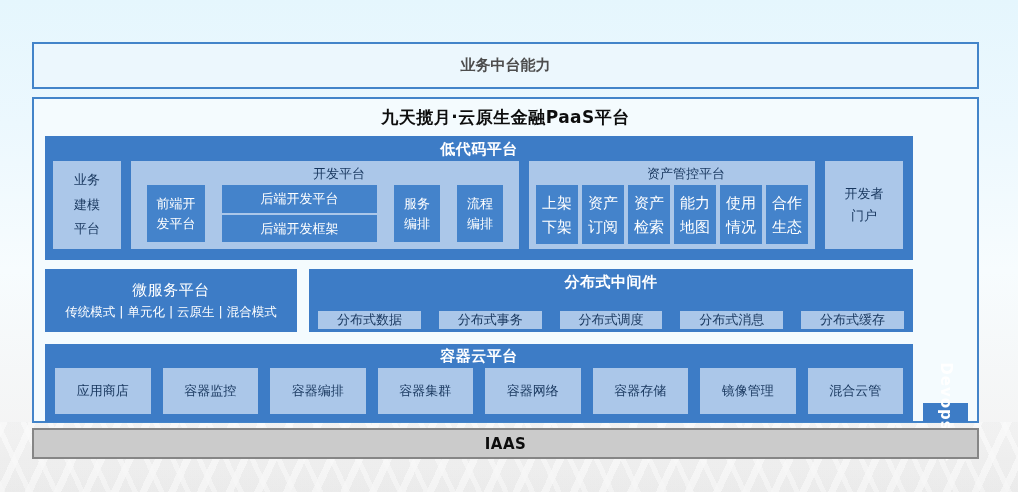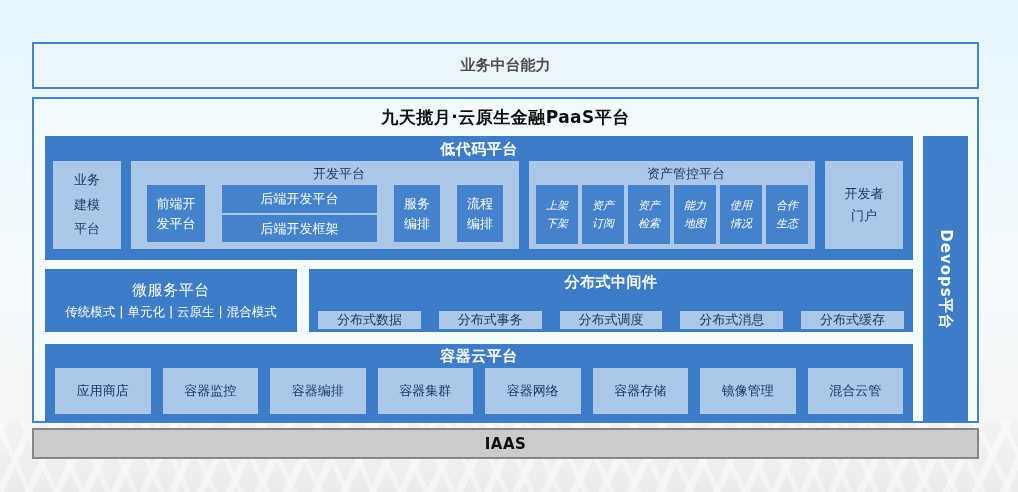--- a/index.html
+++ b/index.html
@@ -28,21 +28,21 @@
   }
 
   .main-panel {
     position:absolute; left:32px; top:97px; width:947px; height:326px;
     background:#f4fbfe; border:2px solid #4384c9;
   }
   .main-title {
     height:37px; display:flex; align-items:center; justify-content:center;
     font-size:17px; font-weight:bold; color:#0d0d0d; letter-spacing:.5px;border-radius:14px;
   }
-  .content { display:flex; gap:10px; padding:0 9px 0 11px; }
+  .content { display:flex; gap:10px; padding:0 9px 0 11px;align-items:flex-end; }
   .left-col { flex:1; min-width:0; }
 
   .blue-section { background:#3d7cc6; }
   .sec-title {
     text-align:center; color:#fff; font-weight:bold; font-size:15px;
     letter-spacing:.5px;
   }
   .light-box { background:#abc7e9; color:#17365d; }
   .blue-box  { background:#4483cb; color:#fff; }
   .center-txt { display:flex; align-items:center; justify-content:center; text-align:center; }
@@ -57,21 +57,21 @@
   .group-title { height:24px; line-height:25px; text-align:center; color:#17365d; font-size:13px;padding-left:28px; }
   .dev-group { width:388px; }
   .dev-inner { flex:1; display:flex; justify-content:space-between; padding:0 16px 7px; }
   .dev-inner .blue-box { font-size:13px; line-height:1.5; }
   .w-frontend { width:58px; }
   .mid-col { width:155px; display:flex; flex-direction:column; gap:2px;border-radius:22px; }
   .mid-col .blue-box { flex:1; font-size:13px; }
   .w-orch { width:46px; }
   .asset-group { width:286px; }
   .asset-inner { flex:1; display:flex; gap:4px; padding:0 7px 5px; }
-  .asset-inner .blue-box { flex:1; font-size:11px; line-height:1.6;font-style:italic; }
+  .asset-inner .blue-box { flex:1; font-size:15px; line-height:1.6; }
   .portal-box { width:78px; font-size:13px; line-height:1.7; }
 
   
   .row2 { height:63px; margin-bottom:12px; display:flex; gap:12px; }
   .micro-box {
     width:252px; display:flex; flex-direction:column;
     align-items:center; justify-content:center; gap:4px; color:#fff;
   }
   .micro-title { font-size:15px; font-weight:normal; letter-spacing:.5px; }
   .micro-sub { font-size:12.5px; }

